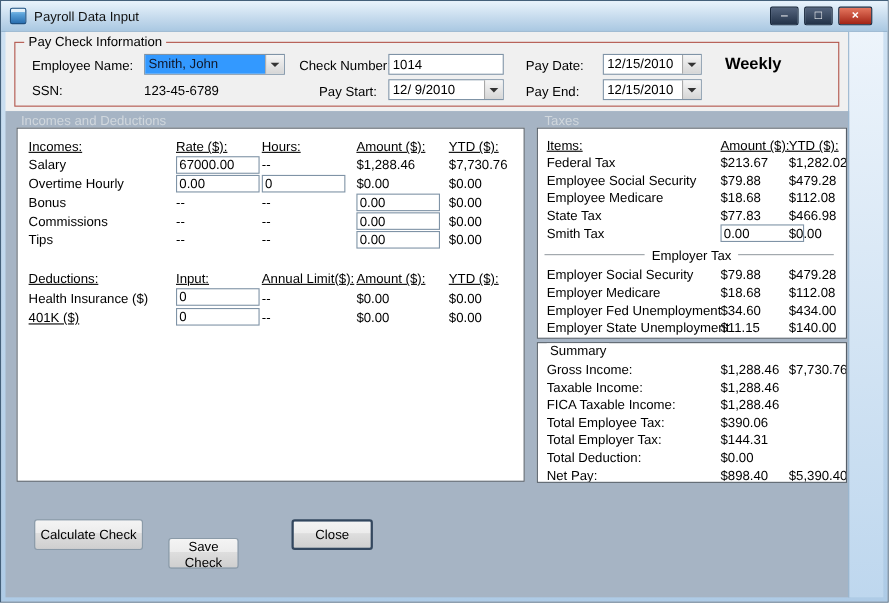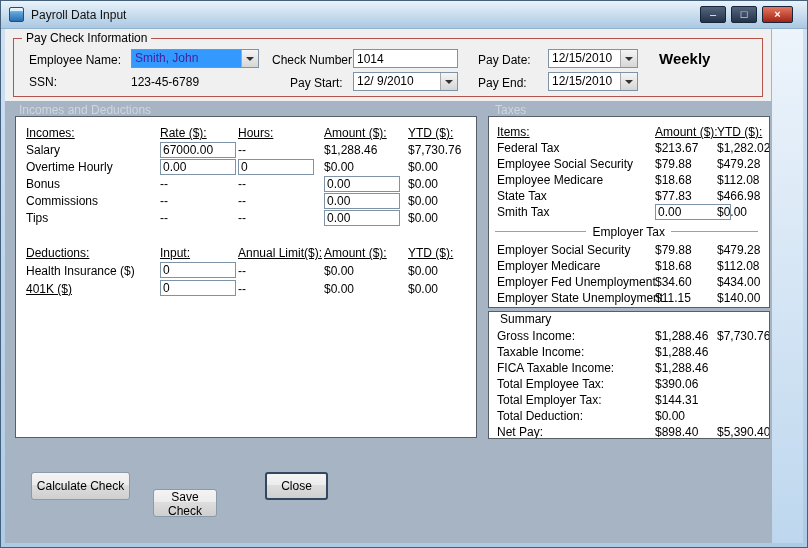--- a/index.html
+++ b/index.html
@@ -40,21 +40,21 @@
   .lbl { position:absolute; font-size:12px; color:#000; white-space:nowrap; }
   .freq { position:absolute; font-size:15px; font-weight:bold; color:#000; }
 
   .tb { position:absolute; height:19px; border:1px solid #7f93a6; background:#fff;
         font-size:12px; padding:1px 3px; }
 
   .combo { position:absolute; height:19px; background:#fff; border:1px solid #7f93a6;
            display:flex; cursor:default; }
   .combo-text { flex:1; font-size:12px; line-height:17px; padding:0 3px;
                 white-space:nowrap; overflow:hidden; }
-  .combo-text.seltext { background:#3399ff; color:#4c1d95; }
+  .combo-text.seltext { background:#3399ff; color:#0f172a; }
   .combo-btn { width:17px; background:linear-gradient(#f5f5f5,#d6d6d6);
                border-left:1px solid #a8a8a8; display:flex; align-items:center; justify-content:center; }
   .arr { width:0; height:0; border-left:4px solid transparent; border-right:4px solid transparent;
          border-top:4px solid #333; }
 
   .sec-hdr { position:absolute; font-size:12px; color:#d0d7dd; }
 
   
   .panel { position:absolute; background:#fff; border:1px solid #565f69; font-size:12px; overflow:hidden; }
   .panel-left { left:14px; top:115px; width:462px; height:322px; padding:8px 0 0 10px; }
@@ -83,21 +83,21 @@
                      position:relative; text-align:center; margin-right:10px; }
   .emp-caption-row::before { content:""; position:absolute; left:-2px; right:2px; top:9px;
                              border-top:1px solid #9aa0a6; }
   .emp-caption { position:relative; background:#fff; padding:0 6px; z-index:1; }
 
   .btn { position:absolute; height:28px; border:1px solid #8a9aa8; border-radius:3px;
          background:linear-gradient(#f4f4f4,#ececec 45%,#dedede 46%,#cfcfcf);
          font-size:12px; color:#000; cursor:default; }
   .btn-calc { left:30px; top:471px; width:99px; }
   .btn-save { left:152px; top:488px; width:64px; }
-  .btn-close { left:264px; top:471px; width:63px; border:2px solid #33475e; }
+  .btn-close { left:264px; top:471px; width:74px; border:2px solid #33475e; }
 </style>
 </head>
 <body>
 
 <div class="window">
 
   <div class="titlebar">
     <div class="app-icon"></div>
     <span class="title-text">Payroll Data Input</span>
     <div class="win-controls">

